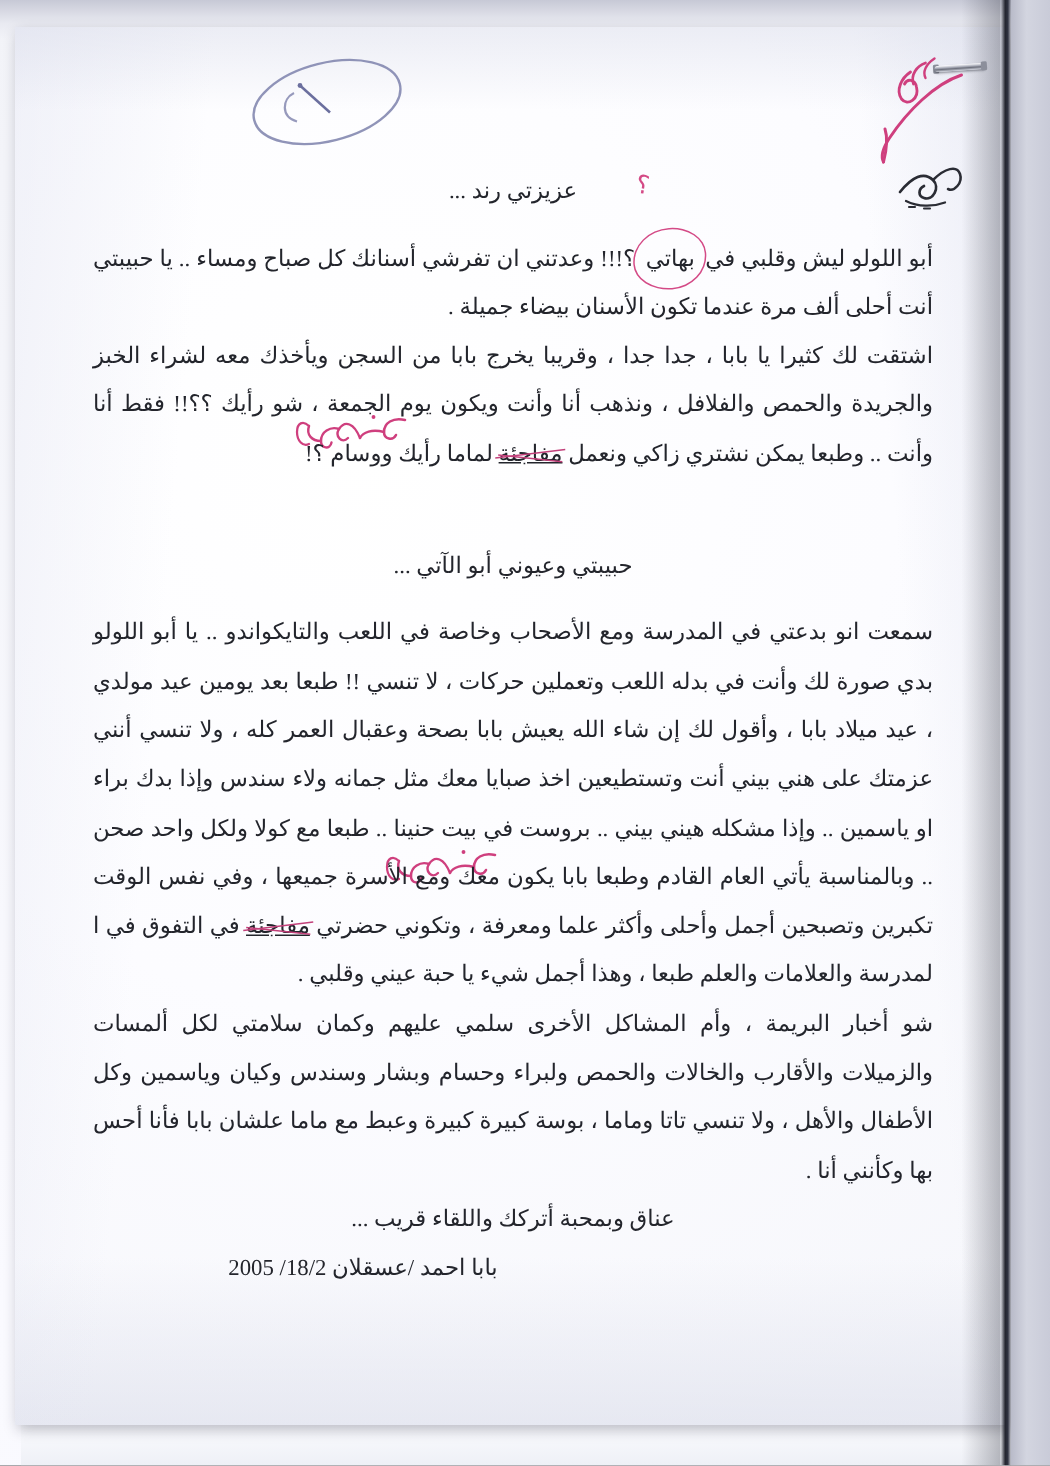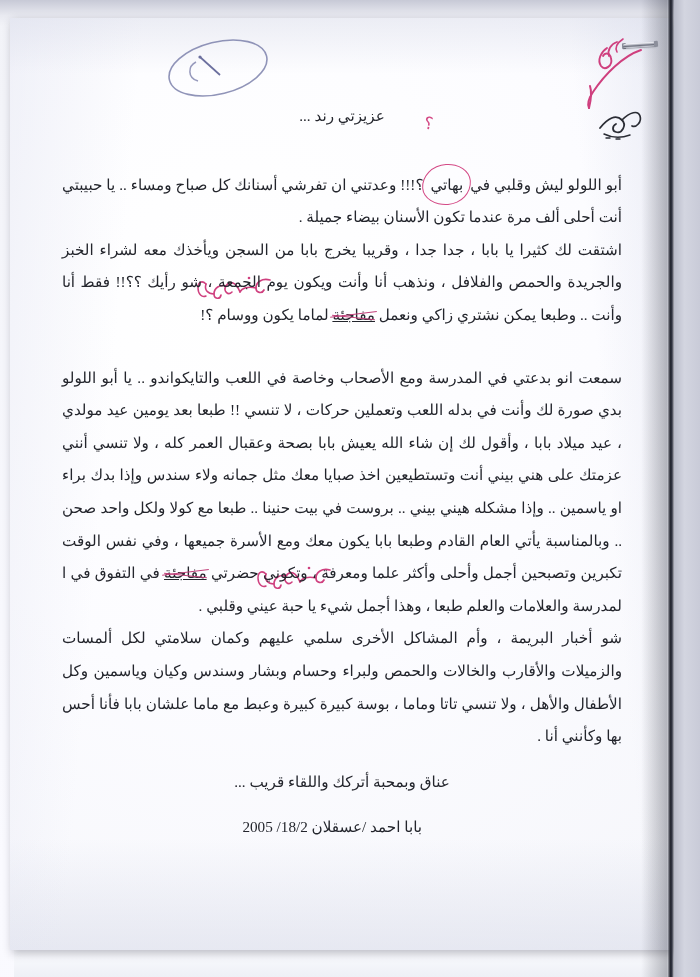--- a/index.html
+++ b/index.html
@@ -76,31 +76,31 @@
     direction: rtl;
     text-align: justify;
     color: #23252c;
     font-size: 15.2px;
     line-height: 32.6px;
     font-family: "Liberation Serif", "DejaVu Serif", serif;
   }
   .para { margin: 0 0 0 0; }
   .salutation {
     text-align: center;
-    margin: 0;
+    margin: 12px;
     letter-spacing: .2px;
   }
   .salutation.first { text-align: center; }
   .spacer-sm { height: 30px; }
   .closing-line {
     text-align: center;
-    margin: 13px;
+    margin: 0;
   }
   .sign-line {
-    text-align: right;
+    text-align: center;
     margin: 0;
     padding-right: 200px;
     direction: rtl;
   }
   .strike-word {
     position: relative;
     display: inline-block;
     text-decoration: underline;
   }
   .strike-word::after {
@@ -118,21 +118,20 @@
     left: 0px; right: 0px;
     top: 56%;
     height: 0;
     border-top: 1.4px solid #c2407a;
     transform: rotate(6deg);
   }
   .circled-word {
     position: relative;
     display: inline-block;
     padding: 0 3px;
-    margin-top: 36px;
   }
   .circled-word .ring {
     position: absolute;
     left: -5px; top: -5px; right: -5px; bottom: -3px;
     border: 1.6px solid #d44a86;
     border-radius: 52% 48% 50% 50% / 55% 45% 55% 45%;
     transform: rotate(-4deg);
     pointer-events: none;
   }
 
@@ -282,24 +281,25 @@
       <circle cx="57" cy="8" r="1.3" fill="#cf3f7e"></circle>
     </svg>
   </div>
 
   <div id="letter-body">
 
     <p class="salutation first">عزيزتي رند ...</p>
 
     <p class="para"><span>أبو  اللولو  ليش  وقلبي  في </span><span class="circled-word"><span class="ring"></span><span>بهاتي</span></span><span> ؟!!! وعدتني  ان  تفرشي  أسنانك  كل  صباح  ومساء  ..  يا حبيبتي أنت أحلى ألف مرة عندما تكون الأسنان بيضاء جميلة .</span></p>
 
-    <p class="para"><span>اشتقت لك كثيرا يا بابا ، جدا جدا ، وقريبا يخرج بابا من السجن ويأخذك معه لشراء الخبز والجريدة والحمص والفلافل ، ونذهب أنا وأنت ويكون يوم الجمعة ، شو رأيك ؟؟!! فقط  أنا  وأنت  ..  وطبعا  يمكن  نشتري  زاكي  ونعمل </span><span class="strike-word">مفاجئة</span><span> لماما  يكون  ووسام  ؟!</span></p>
+    <p class="para"><span>اشتقت لك كثيرا يا بابا ، جدا جدا ، وقريبا يخرج بابا من السجن ويأخذك معه لشراء الخبز والجريدة والحمص والفلافل ، ونذهب أنا وأنت ويكون يوم الجمعة ، شو رأيك ؟؟!! فقط  أنا  وأنت  ..  وطبعا  يمكن  نشتري  زاكي  ونعمل </span><span class="strike-word">مفاجئة</span><span> لماما  رأيك  ووسام  ؟!</span></p>
 
     <div class="spacer-sm"></div>
 
+    <p class="salutation">حبيبتي وعيوني أبو الآتي ...</p>
 
     <p class="para"><span>سمعت انو بدعتي في المدرسة ومع الأصحاب وخاصة في اللعب والتايكواندو .. يا أبو اللولو بدي صورة لك وأنت في بدله اللعب وتعملين حركات ، لا تنسي !! طبعا بعد يومين عيد مولدي ، عيد ميلاد بابا ، وأقول لك إن شاء الله يعيش بابا بصحة وعقبال العمر كله ، ولا تنسي أنني عزمتك على هني بيني أنت وتستطيعين اخذ صبايا معك مثل جمانه ولاء سندس وإذا بدك براء او ياسمين .. وإذا مشكله هيني بيني .. بروست في بيت حنينا .. طبعا مع كولا ولكل واحد صحن .. وبالمناسبة يأتي العام القادم وطبعا بابا يكون معك ومع الأسرة جميعها ، وفي نفس الوقت تكبرين وتصبحين أجمل وأحلى وأكثر علما ومعرفة ، وتكوني حضرتي </span><span class="strike-word">مفاجئة</span><span> في التفوق في ا لمدرسة والعلامات والعلم طبعا ، وهذا أجمل شيء يا حبة عيني وقلبي .</span></p>
 
     <p class="para">شو أخبار البريمة ، وأم المشاكل الأخرى سلمي عليهم وكمان سلامتي لكل ألمسات والزميلات والأقارب والخالات والحمص ولبراء وحسام وبشار وسندس وكيان وياسمين وكل الأطفال والأهل ،  ولا تنسي تاتا وماما ، بوسة كبيرة كبيرة وعبط مع ماما علشان بابا فأنا أحس بها وكأنني أنا .</p>
 
     <p class="closing-line">عناق وبمحبة أتركك واللقاء قريب     ...</p>
 
     <p class="sign-line">بابا احمد /عسقلان 18/2/ 2005</p>
 
   </div>

